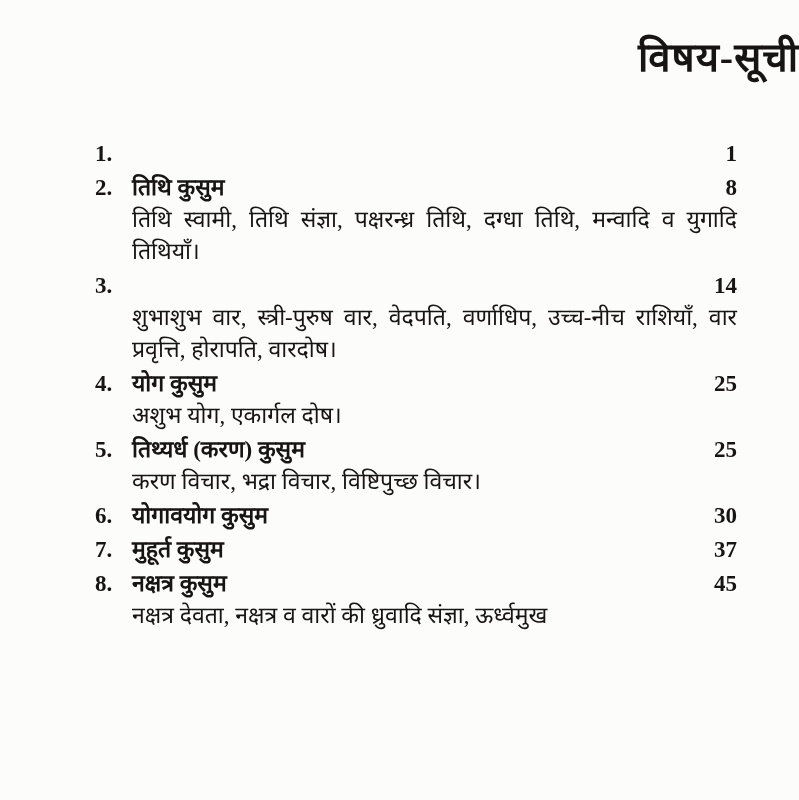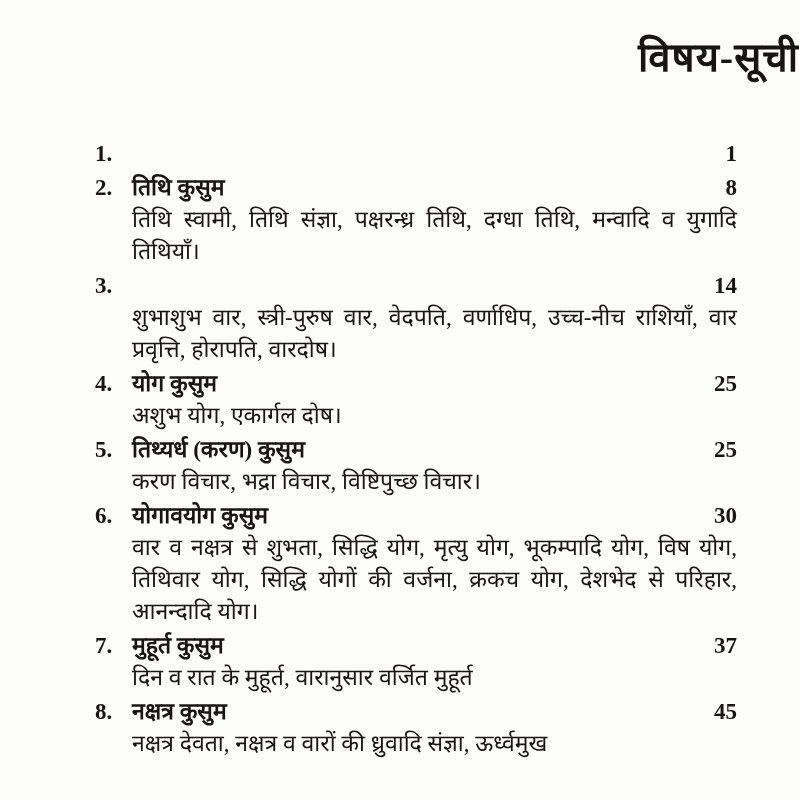--- a/index.html
+++ b/index.html
@@ -101,30 +101,28 @@
     </div>
     <p class="entry-desc">करण विचार, भद्रा विचार, विष्टिपुच्छ विचार।</p>
   </div>
 
   <div class="entry">
     <div class="entry-head">
       <span class="entry-num">6.</span>
       <span class="entry-title">योगावयोग कुसुम</span>
       <span class="entry-page">30</span>
     </div>
-    <p class="entry-desc">वार व नक्षत्र से शुभता, सिद्धि योग, मृत्यु योग, भूकम्पादि योग, विष योग, तिथिवार योग, सिद्धि योगों की वर्जना, क्रकच योग, देशभेद से परिहार, आनन्दादि योग।</p>
   </div>
 
   <div class="entry">
     <div class="entry-head">
       <span class="entry-num">7.</span>
       <span class="entry-title">मुहूर्त कुसुम</span>
       <span class="entry-page">37</span>
     </div>
-    <p class="entry-desc">दिन व रात के मुहूर्त, वारानुसार वर्जित मुहूर्त</p>
   </div>
 
   <div class="entry">
     <div class="entry-head">
       <span class="entry-num">8.</span>
       <span class="entry-title">नक्षत्र कुसुम</span>
       <span class="entry-page">45</span>
     </div>
     <p class="entry-desc">नक्षत्र देवता, नक्षत्र व वारों की ध्रुवादि संज्ञा, ऊर्ध्वमुख</p>
   </div>

